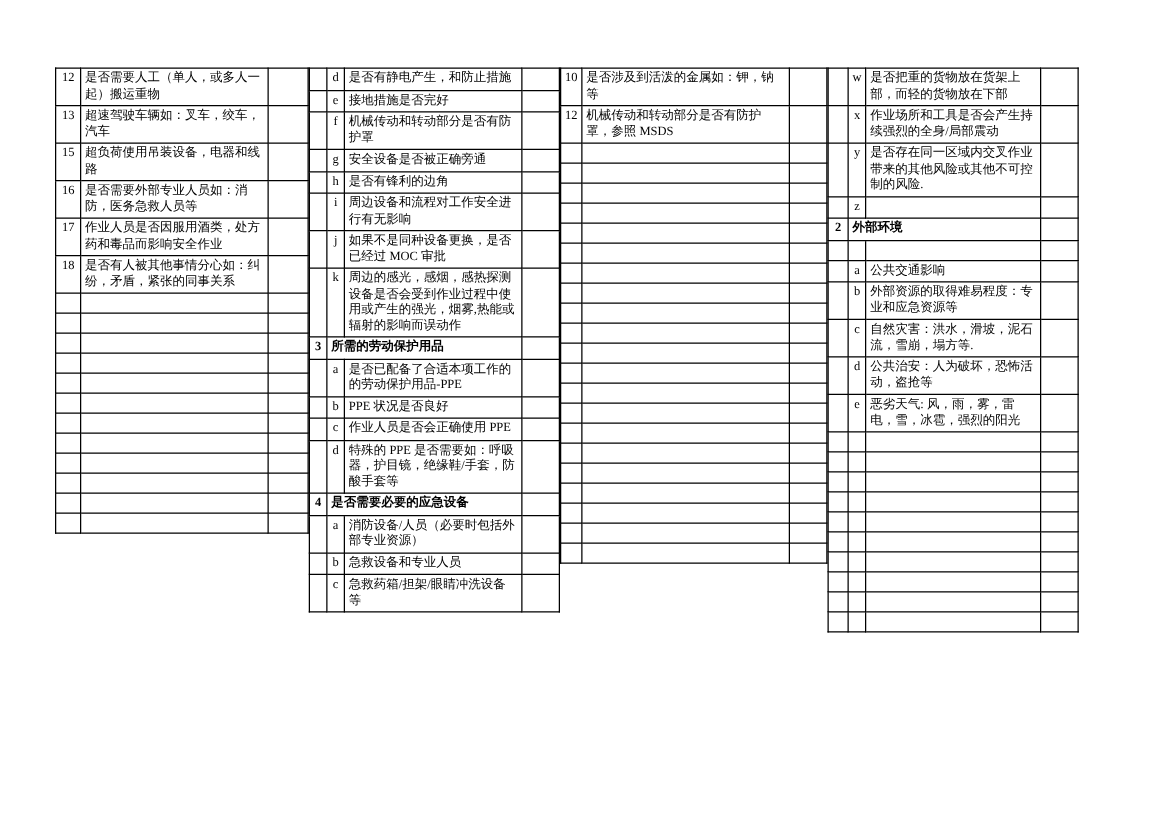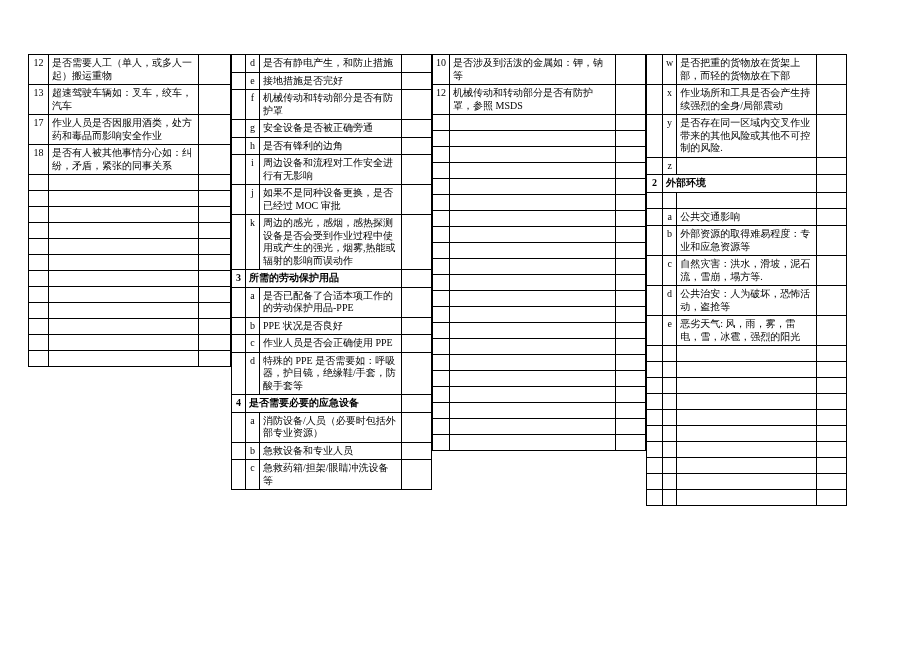--- a/index.html
+++ b/index.html
@@ -7,21 +7,21 @@
     margin: 0;
     background: #fff;
     font-family: "SimSun", "宋体", serif;
     font-size: 10px;
     color: #000;
   }
   .sheet {
     width: 920px;
     height: 651px;
     position: relative;
-    padding: 54px 42px 0 28px;
+    padding: 54px 42px 0 44px;
   }
   .cols {
     display: flex;
     gap: 0;
     align-items: flex-start;
   }
   .block { border-collapse: collapse; }
   .block td {
     border: 1px solid #000;
     padding: 2px 3px;
@@ -64,20 +64,30 @@
             <td class="idx">12</td>
             <td class="txt">是否需要人工（单人，或多人一起）搬运重物</td>
             <td class="chk"></td>
           </tr>
           <tr>
             <td class="idx">13</td>
             <td class="txt">超速驾驶车辆如：叉车，绞车，汽车</td>
             <td class="chk"></td>
           </tr>
           <tr>
+            <td class="idx">15</td>
+            <td class="txt">超负荷使用吊装设备，电器和线路</td>
+            <td class="chk"></td>
+          </tr>
+          <tr>
+            <td class="idx">16</td>
+            <td class="txt">是否需要外部专业人员如：消防，医务急救人员等</td>
+            <td class="chk"></td>
+          </tr>
+          <tr>
             <td class="idx">17</td>
             <td class="txt">作业人员是否因服用酒类，处方药和毒品而影响安全作业</td>
             <td class="chk"></td>
           </tr>
           <tr>
             <td class="idx">18</td>
             <td class="txt">是否有人被其他事情分心如：纠纷，矛盾，紧张的同事关系</td>
             <td class="chk"></td>
           </tr>
           <tr>

